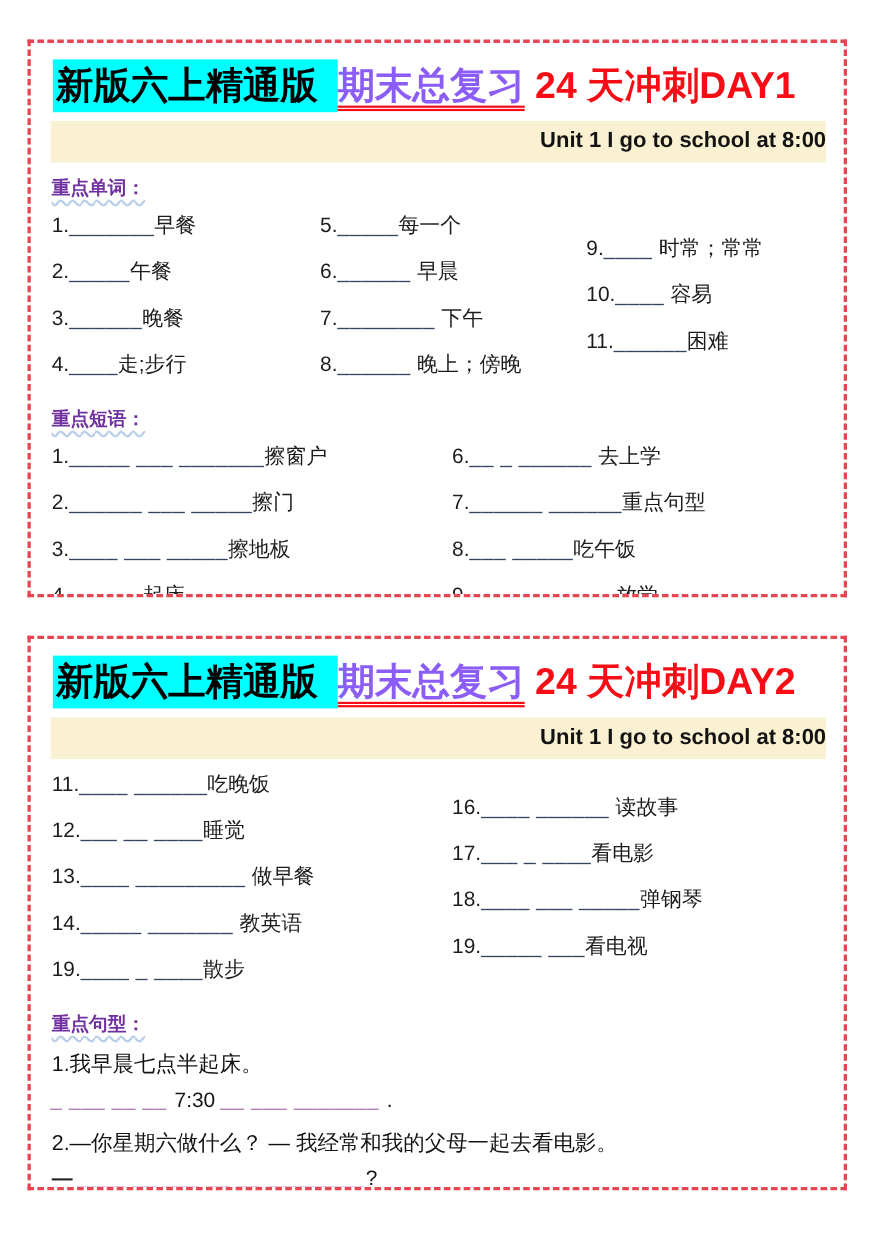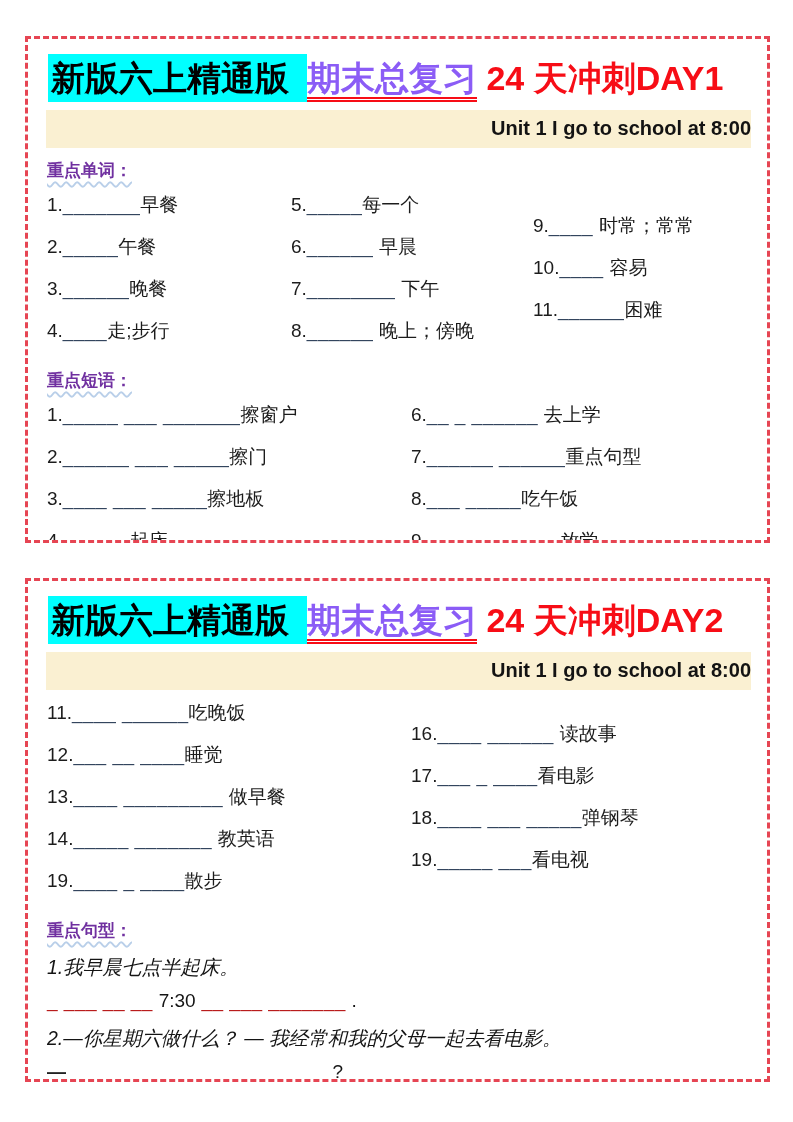--- a/index.html
+++ b/index.html
@@ -74,30 +74,29 @@
   }
   .item .num { color: #1c1c1c; }
   .item .blank { color: #33455e; white-space: pre; letter-spacing: 0.5px; }
   .item .cn { color: #1c1c1c; }
 
   .sentence-prompt {
     font-size: 19.5px;
     color: #141414;
     margin: 11px 0 3px 1px;
     white-space: pre;
-    font-style: italic;
   }
   .answer-line {
     font-size: 19px;
     color: #1c1c1c;
     margin: 9px 0 13px 1px;
     white-space: pre;
   }
   .answer-line .dash { color: #222; font-weight: bold; }
-  .answer-line .blank { color: #b91c1c; letter-spacing: 0.5px; }
+  .answer-line .blank { color: #701a75; letter-spacing: 0.5px; font-style: italic; }
   .answer-line .static { color: #141414; }
 </style>
 </head>
 <body>
 
 <div class="panel" id="panel-day1">
   <div class="title"><span class="hl">新版六上精通版</span><span class="red-ul">期末总复习</span><span class="red"> 24 天冲刺</span><span class="day">DAY1</span></div>
 
   <div class="banner">Unit 1 I go to school at 8:00</div>
 

